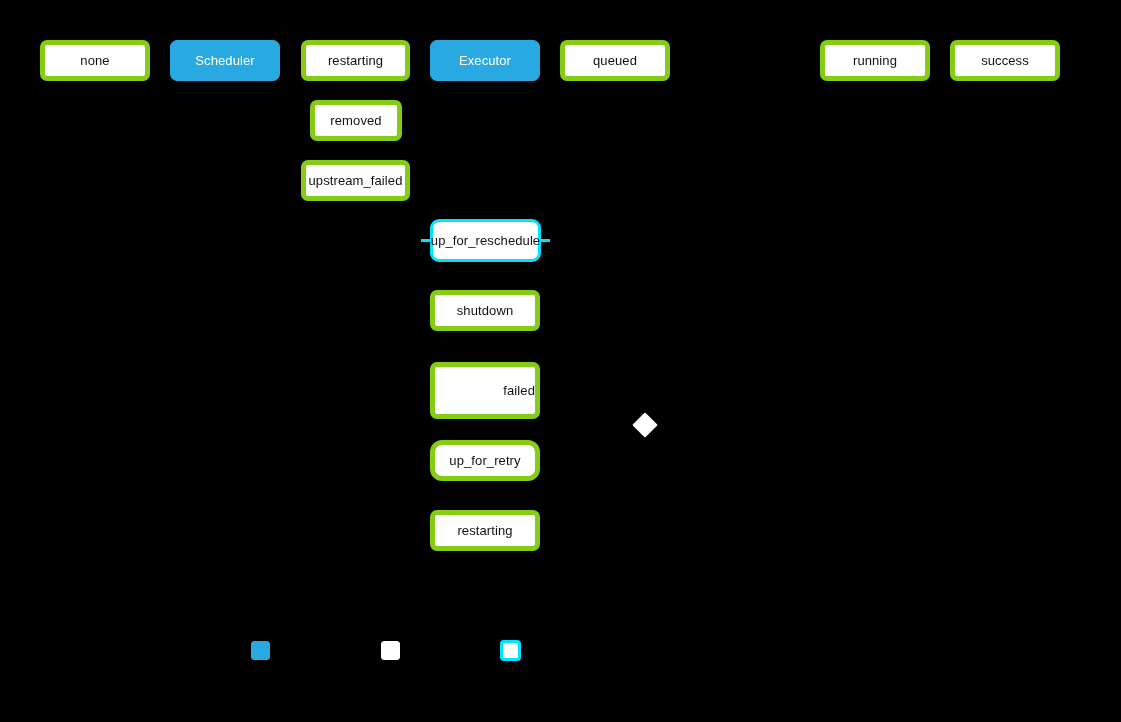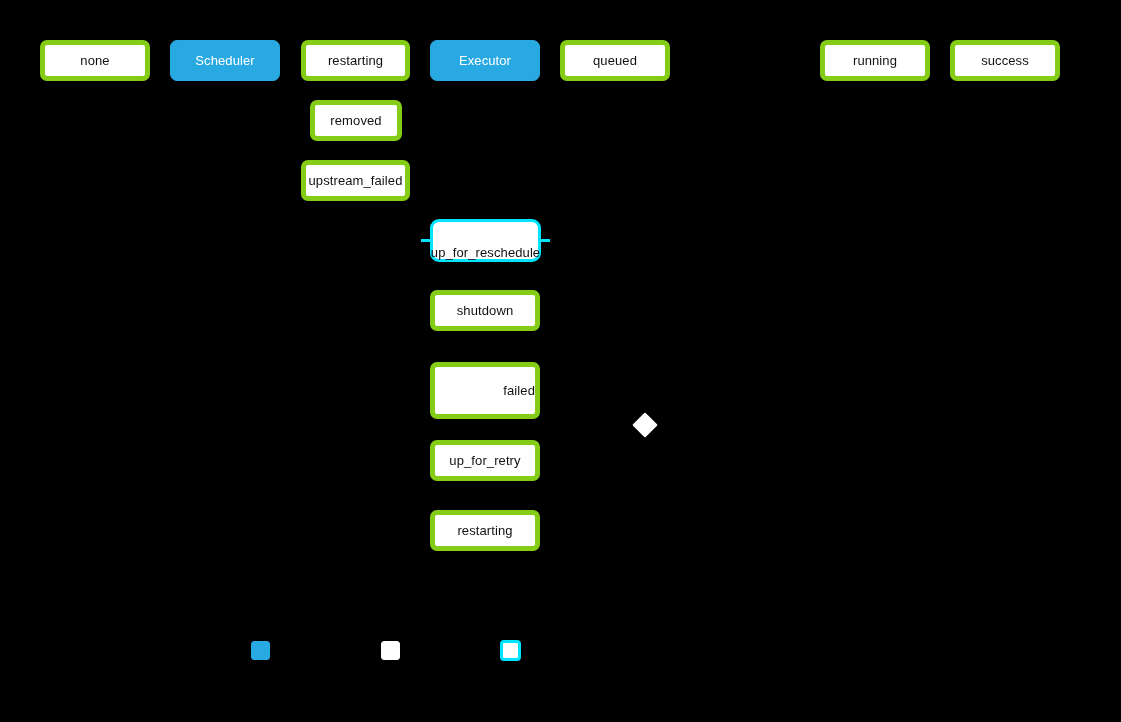--- a/index.html
+++ b/index.html
@@ -41,21 +41,20 @@
   .node.actor {
     background: #29a9e1;
     color: #ffffff;
     border: 1px solid #29a9e1;
   }
   .node.selected {
     background: #ffffff;
     color: #111111;
     border: 3px solid #00e5ff;
     border-radius: 9px;
-    align-items: flex-end;
   }
 
   
   .edge-stub {
     position: absolute;
     height: 3px;
     background: #00e5ff;
   }
 
   
@@ -140,21 +139,21 @@
   </div>
 
   <div class="node state" style="left:430px; top:290px; width:110px; height:41px;justify-content:center;">
     <span>shutdown</span>
   </div>
 
   <div class="node state" style="left:430px; top:362px; width:110px; height:57px;justify-content:flex-end;">
     <span>failed</span>
   </div>
 
-  <div class="node state" style="left:430px; top:440px; width:110px; height:41px;">
+  <div class="node state" style="left:430px; top:440px; width:110px; height:41px;border-radius:12px;">
     <span>up_for_retry</span>
   </div>
 
   <div class="node state" style="left:430px; top:510px; width:110px; height:41px;">
     <span>restarting</span>
   </div>
 
   <div class="edge-stub" style="left:421px; top:239px; width:9px; height:3px;"></div>
   <div class="edge-stub" style="left:541px; top:239px; width:9px; height:3px;"></div>
 

